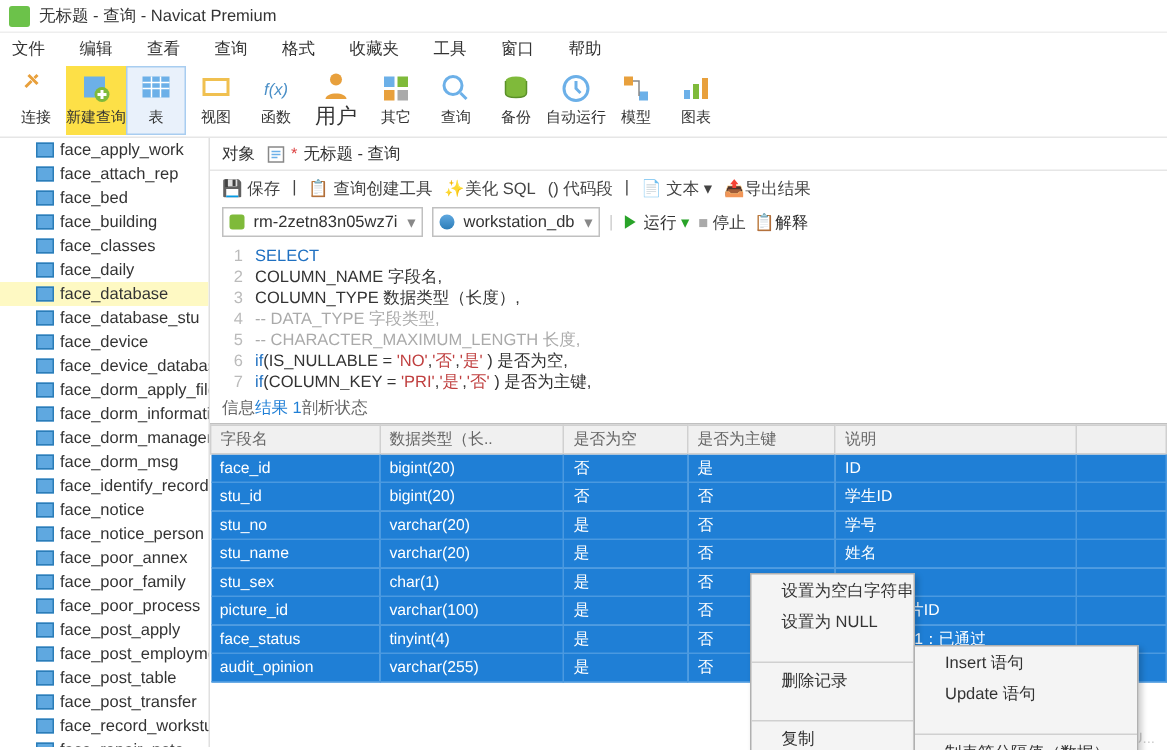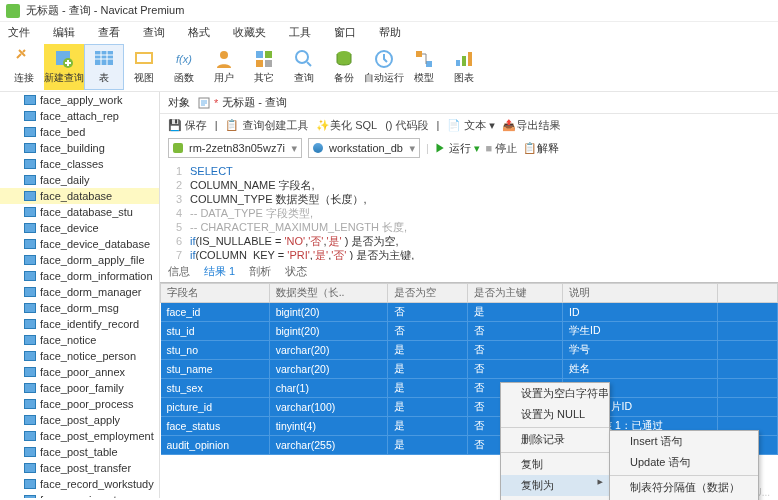--- a/index.html
+++ b/index.html
@@ -6,50 +6,50 @@
 body{background:#fff;width:778px;height:500px;overflow:hidden;position:relative}
 .titlebar{height:22px;background:#fff;display:flex;align-items:center;padding:0 6px;border-bottom:1px solid #eee}
 .titlebar .app-icon{width:14px;height:14px;background:#6cc24a;border-radius:2px;margin-right:6px}
 .menubar{height:20px;display:flex;align-items:center;gap:23px;padding:0 8px}
 .toolbar{height:50px;display:flex;align-items:center;padding:2px 4px;background:#fff;border-bottom:1px solid #e6e6e6}
 .tool{width:40px;height:46px;display:flex;flex-direction:column;align-items:center;justify-content:center;gap:1px}
 .tool.sel{background:#e9f1fb;border:1px solid #a8cdf0}
 .tool.sel2{background:#fde047}
 .ticon{width:22px;height:22px;display:flex;align-items:center;justify-content:center}
 .main{display:flex;height:406px}
-.sidebar{width:160px;border-right:1px solid #e0e0e0;overflow:hidden}
+.sidebar{width:140px;border-right:1px solid #e0e0e0;overflow:hidden}
 .tree-item{display:flex;align-items:center;height:16px;padding-left:24px;white-space:nowrap}
 .tree-item.sel{background:#fef9c3}
 .tbi{width:12px;height:10px;background:#5fa8e0;margin-right:4px;flex-shrink:0;border:0.5px solid #2b7db8}
 .content{flex:1;display:flex;flex-direction:column;overflow:hidden}
 .tabbar{height:22px;display:flex;align-items:center;padding:0 8px;gap:8px;border-bottom:1px solid #e6e6e6}
 .actionbar{height:22px;display:flex;align-items:center;padding:0 8px;gap:8px}
 .actionbar span{color:#444}
 .connbar{height:24px;display:flex;align-items:center;padding:0 8px;gap:6px}
 .conn-combo{border:1px solid #c0c0c0;height:20px;padding:0 16px 0 20px;display:flex;align-items:center;background:#fff;position:relative}
 .conn-combo.g::before{content:"";position:absolute;left:4px;width:10px;height:10px;background:#7fba3a;border-radius:2px}
 .conn-combo.b::before{content:"";position:absolute;left:4px;width:10px;height:10px;border-radius:50%;background:linear-gradient(#5fa8e0,#2b7db8)}
 .runbtn{color:#29a329}
 .stopbtn{color:#aaa}
 .sqlarea{flex:0 0 100px;background:#fff;padding:4px 8px;font-family:Consolas,monospace;font-size:11px;line-height:14px;overflow:hidden;position:relative}
 .sqlline{display:flex}
 .lineno{color:#bbb;width:22px;text-align:right;padding-right:8px;flex-shrink:0}
 .kw{color:#1f70c1}
 .str{color:#c04040}
 .cmt{color:#aaa}
-.resulttabs{height:22px;display:flex;align-items:center;gap:14px;padding:0 8px}
+.resulttabs{height:22px;display:flex;align-items:center;padding:0 8px}
 .resulttabs .rt{color:#666}
 .resulttabs .rt.act{color:#1f7fd6}
 .grid{border-top:1px solid #c0c0c0}
 .grid table{border-collapse:collapse;width:100%}
 .grid th{background:#f0f0f0;color:#666;font-weight:normal;text-align:left;padding:2px 6px;border:1px solid #d0d0d0;font-size:10.5px}
 .grid td{background:#1f7fd6;color:#fff;padding:2px 6px;border-right:1px solid #4a99e0;border-bottom:1px solid #4a99e0;font-size:10.5px}
 .ctxmenu{position:absolute;background:#f4f4f4;border:1px solid #b0b0b0;box-shadow:2px 2px 4px rgba(0,0,0,.2);z-index:10}
 .ctxmenu .mi{padding:3px 24px 3px 20px;white-space:nowrap;position:relative}
-.ctxmenu .mi.sep{border-top:1px solid #d0d0d0;margin-top:2px;padding-top:4px}
+.ctxmenu .mi.sep{border-top:1px solid #d0d0d0;margin-top:16px;padding-top:4px}
 .ctxmenu .mi.hov{background:#d8e6f2}
 .ctxmenu .mi.sub::after{content:"▶";position:absolute;right:6px;font-size:7px;color:#555}
 .ctx1{left:500px;top:382px;width:110px}
 .ctx2{left:609px;top:430px;width:150px}
 svg{display:block}
 .psep{color:#ccc}
 .red-dot{color:#d44}
 </style>
 </head>
 <body>
@@ -116,21 +116,21 @@
       </div>
       <span style="font-size:10px">函数</span>
     </div>
     <div class="tool">
       <div class="ticon">
         <svg width="22" height="22" viewBox="0 0 22 22">
           <circle cx="11" cy="7" r="4" fill="#e8a03c"></circle>
           <path d="M4 20c0-5 14-5 14 0" fill="#e8a03c"></path>
         </svg>
       </div>
-      <span style="font-size:10px">用户</span>
+      <span style="font-size:14px">用户</span>
     </div>
     <div class="tool">
       <div class="ticon">
         <svg width="22" height="22" viewBox="0 0 22 22">
           <rect x="3" y="3" width="7" height="7" fill="#6cb0e8"></rect>
           <rect x="12" y="3" width="7" height="7" fill="#7fba3a"></rect>
           <rect x="3" y="12" width="7" height="7" fill="#e8a03c"></rect>
           <rect x="12" y="12" width="7" height="7" fill="#aaa"></rect>
         </svg>
       </div>

